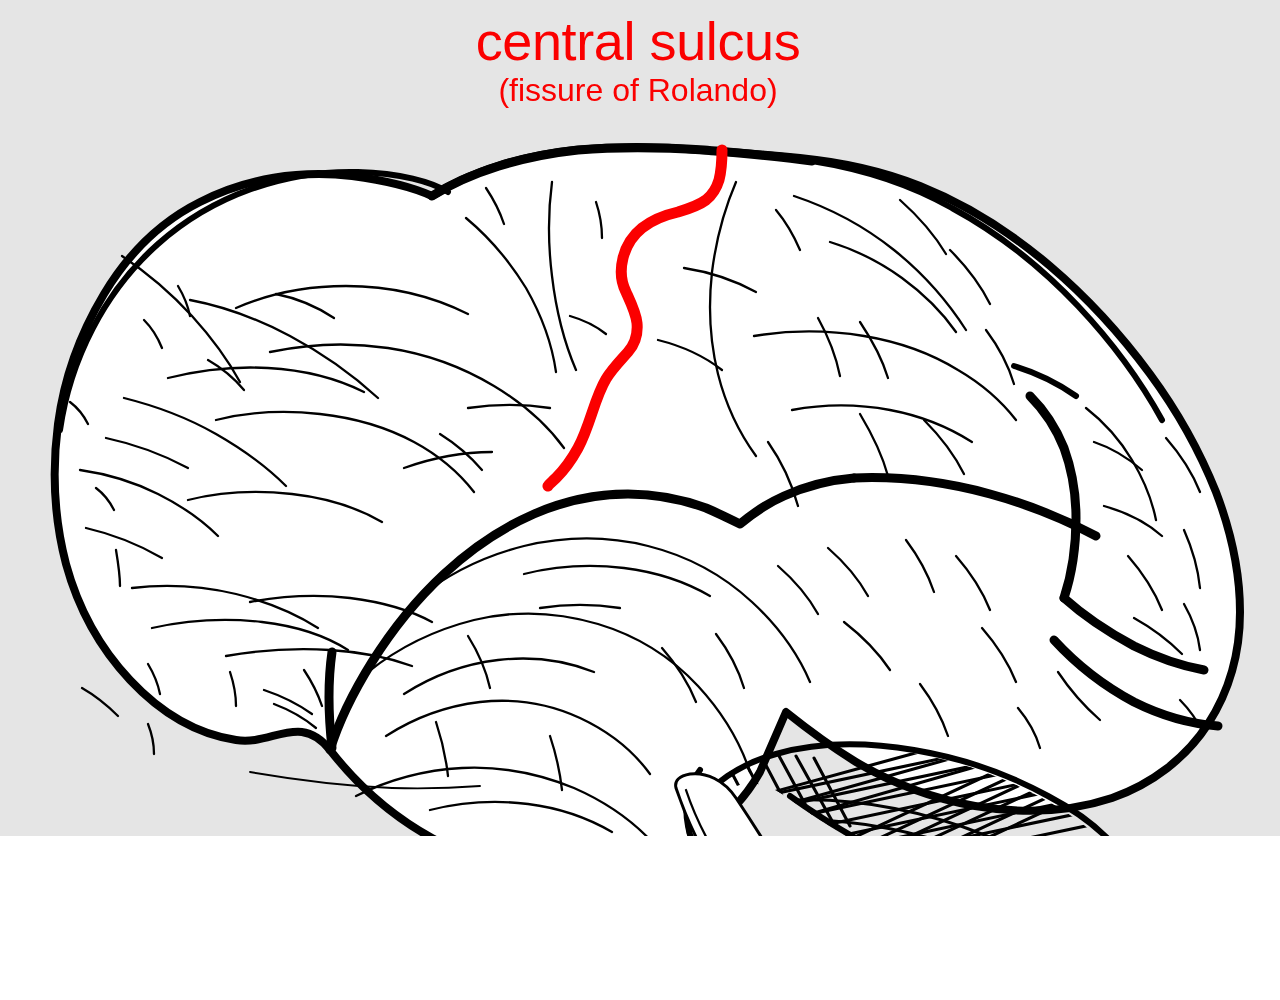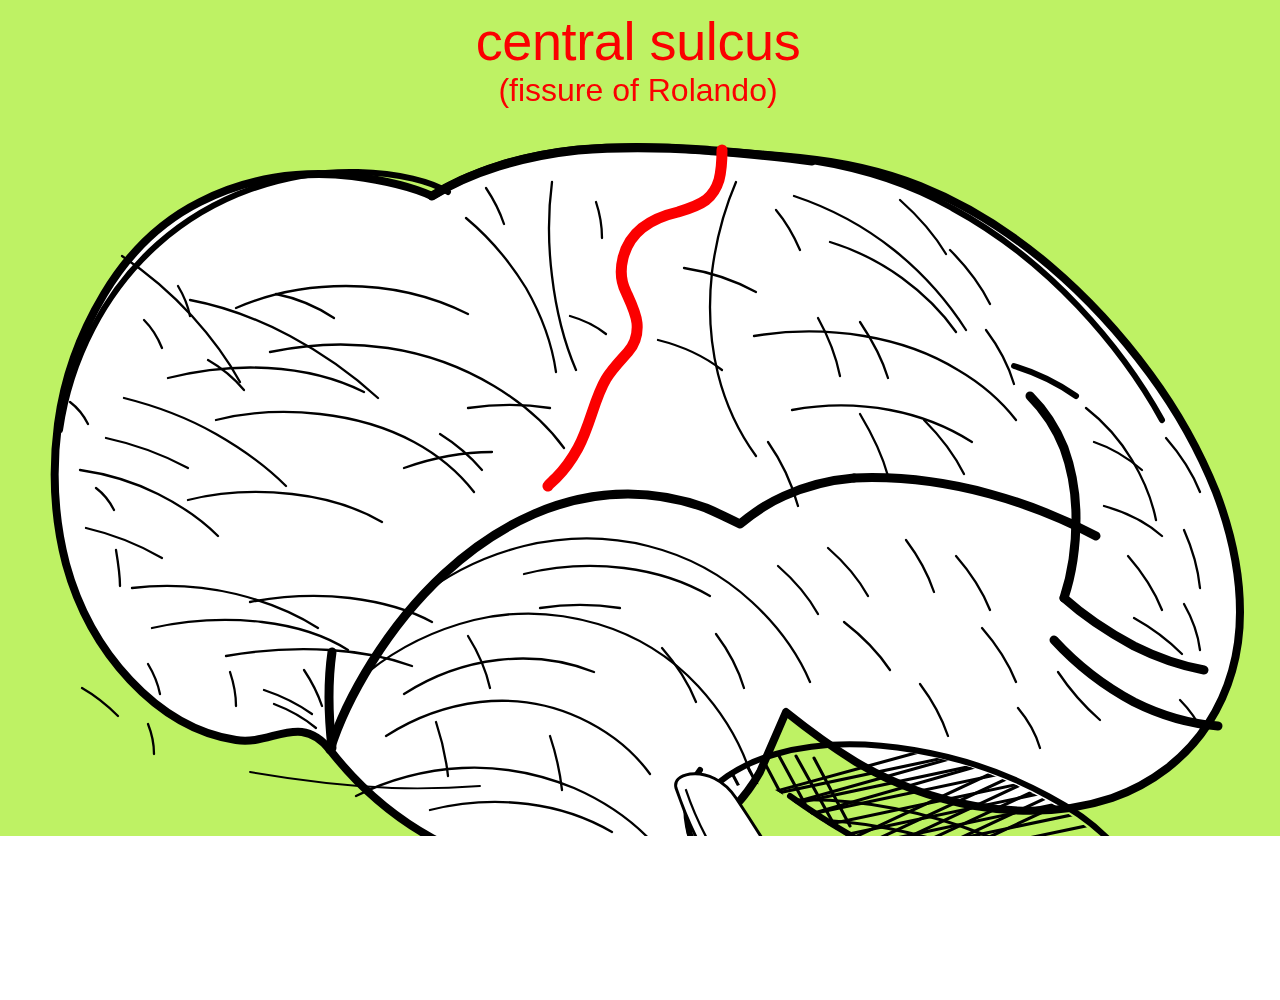--- a/index.html
+++ b/index.html
@@ -5,21 +5,21 @@
 <style>
   html, body {
     margin: 0;
     padding: 0;
     background: #ffffff;
   }
   #page {
     position: relative;
     width: 1280px;
     height: 836px;
-    background: #bef264;
+    background: #e5e5e5;
     overflow: hidden;
     font-family: "Liberation Sans", sans-serif;
   }
   #title-block {
     position: absolute;
     top: 14px;
     left: 0;
     width: 1280px;
     text-align: center;
     line-height: 1.0;

